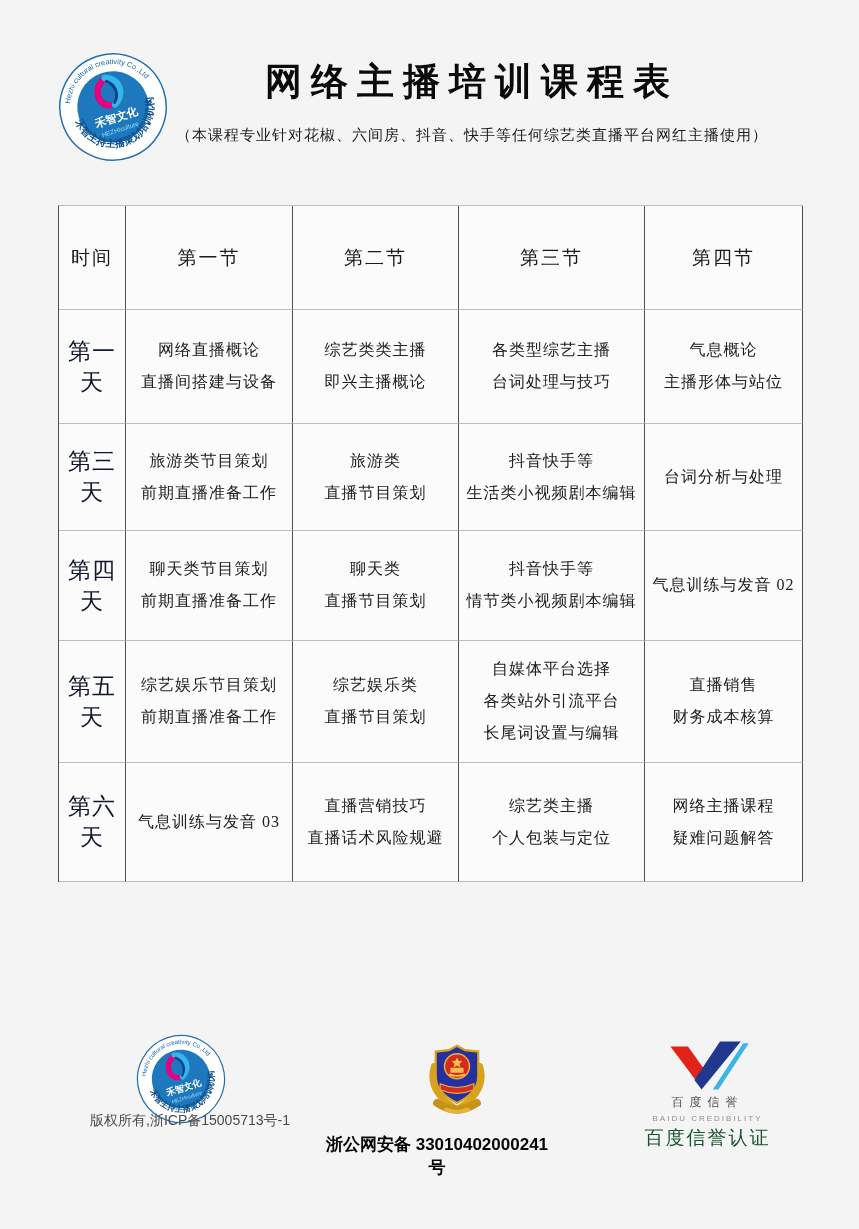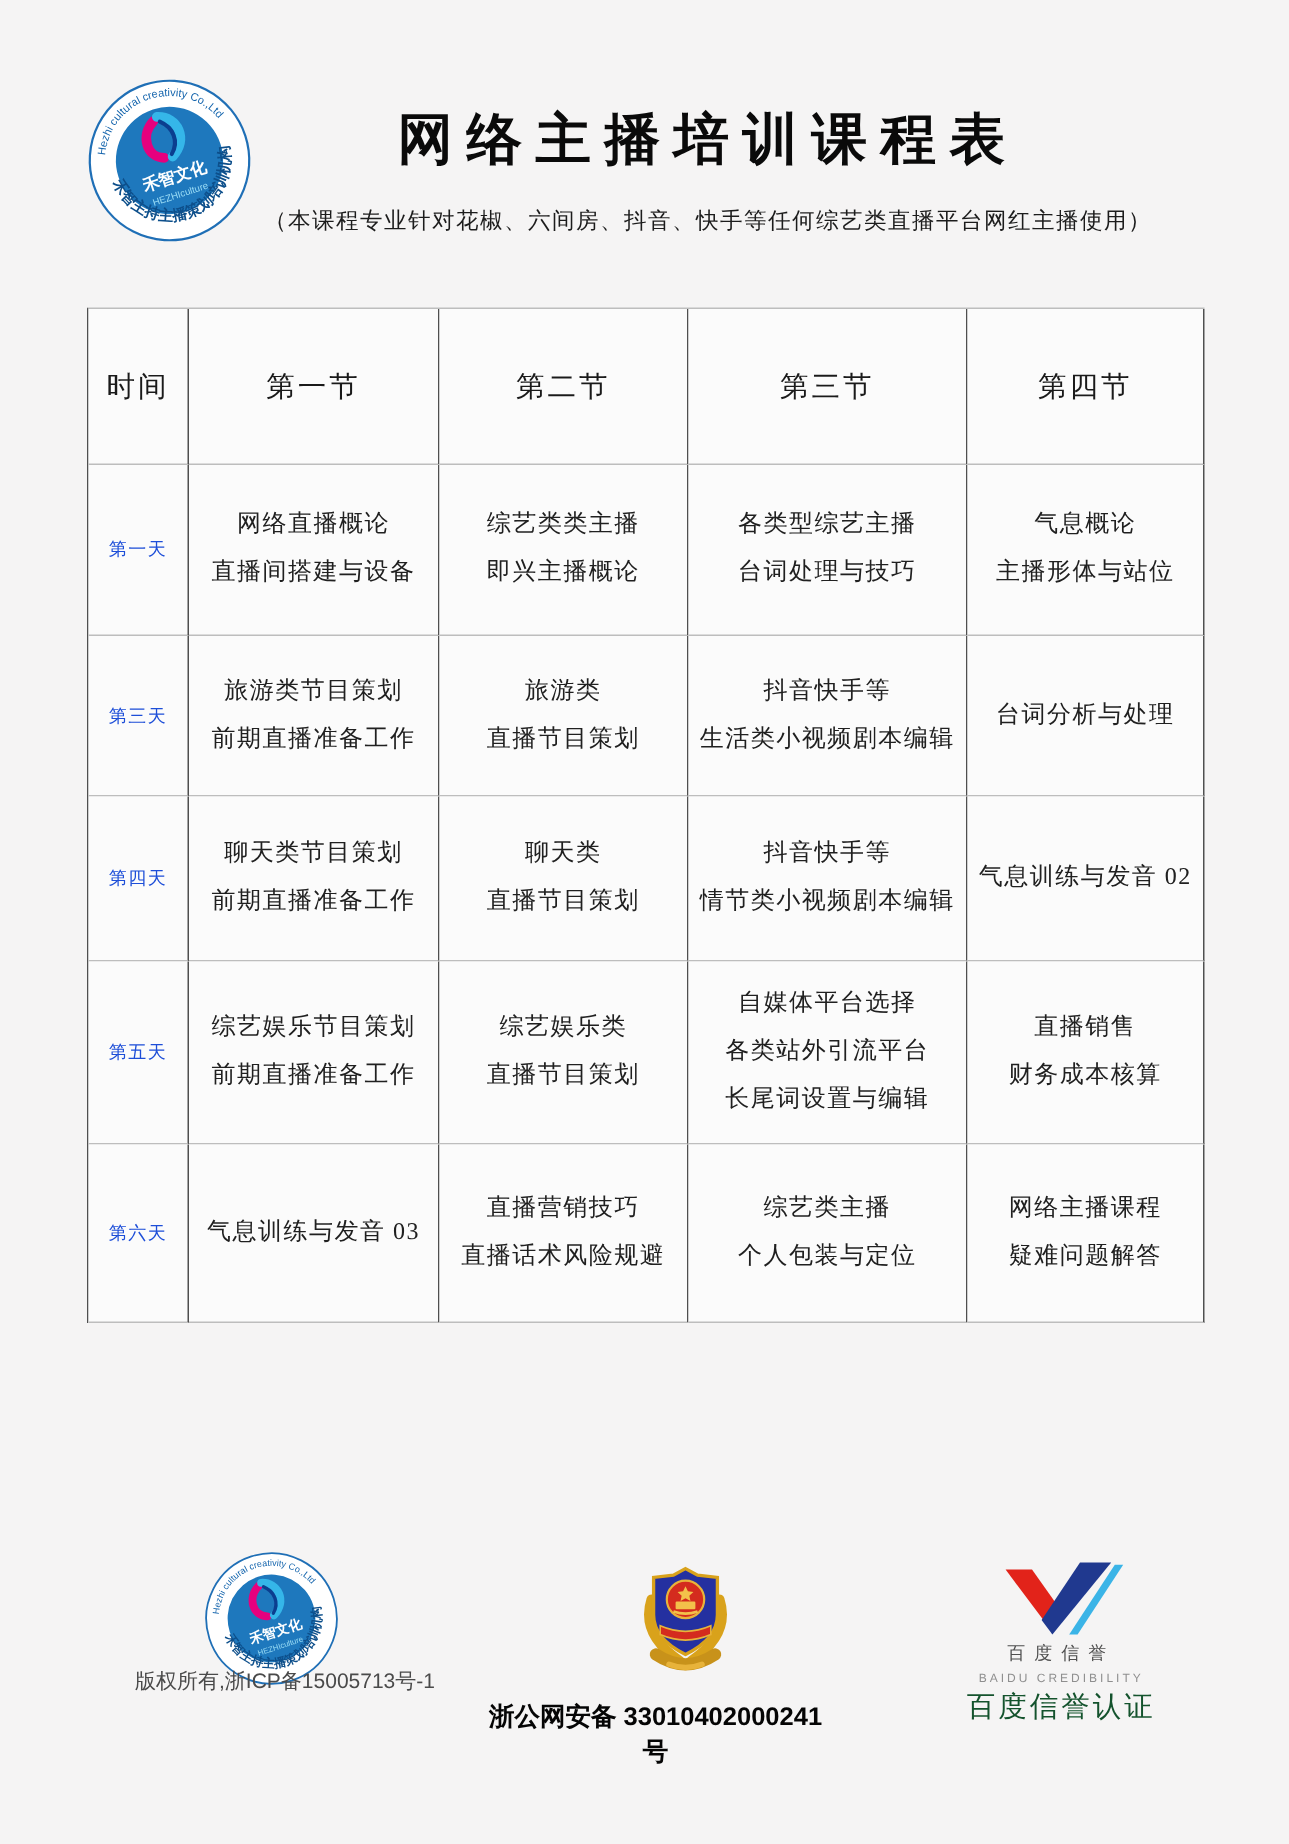--- a/index.html
+++ b/index.html
@@ -3,39 +3,39 @@
 <meta charset="utf-8">
 <style>
   html,body{margin:0;padding:0;}
   body{
     width:859px;height:1229px;position:relative;
     background:#f5f4f4;
     font-family:"Liberation Serif","DejaVu Serif",serif;
     color:#222;overflow:hidden;
   }
   
-  .header-text{position:absolute;left:95px;right:10px;top:72px;text-align:center;}
+  .header-text{position:absolute;left:95px;right:10px;top:60px;text-align:center;}
   .page-title{font-size:37px;font-weight:bold;letter-spacing:9px;color:#0a0a0a;line-height:1.2;}
   .page-subtitle{margin-top:22px;font-size:15px;color:#1c1c1c;letter-spacing:1px;}
   .logo-wrap{position:absolute;}
   .logo-header{left:58px;top:52px;width:110px;height:110px;}
   .logo-footer{left:136px;top:1034px;width:90px;height:90px;}
   
   .sched-wrap{
     position:absolute;left:58px;top:205px;
     border-left:1px solid #4f4f4f;border-top:1px solid #bdbdbd;
   }
   table.sched{border-collapse:separate;border-spacing:0;table-layout:fixed;}
   table.sched th,table.sched td{
     border-right:1px solid #4f4f4f;border-bottom:1px solid #bdbdbd;
     background:#fbfbfb;text-align:center;vertical-align:middle;
     padding:0 6px;overflow:hidden;
   }
   th.col-head{font-size:19px;font-weight:normal;letter-spacing:2px;color:#1a1a1a;}
-  td.day-cell{font-size:12px;letter-spacing:1px;color:#1d4ed8;}
+  td.day-cell{font-size:23px;letter-spacing:1px;color:#0f172a;}
   td.course-cell{font-size:16px;color:#202020;}
   .line{line-height:1.3;margin:11px 0;letter-spacing:1px;}
   
   .police-badge{position:absolute;left:424px;top:1034px;width:66px;height:88px;}
   .baidu-logo{position:absolute;left:664px;top:1040px;width:88px;height:56px;}
   .footer-copyright{
     position:absolute;left:88px;top:1112px;width:204px;text-align:center;
     font-family:"Liberation Sans","DejaVu Sans",sans-serif;
     font-size:14px;color:#4a4a4a;
   }

